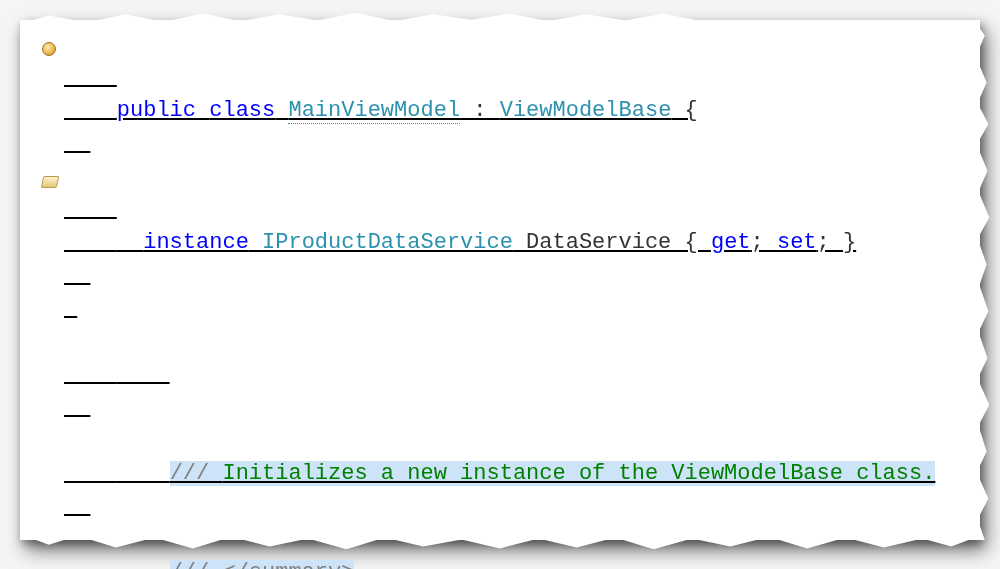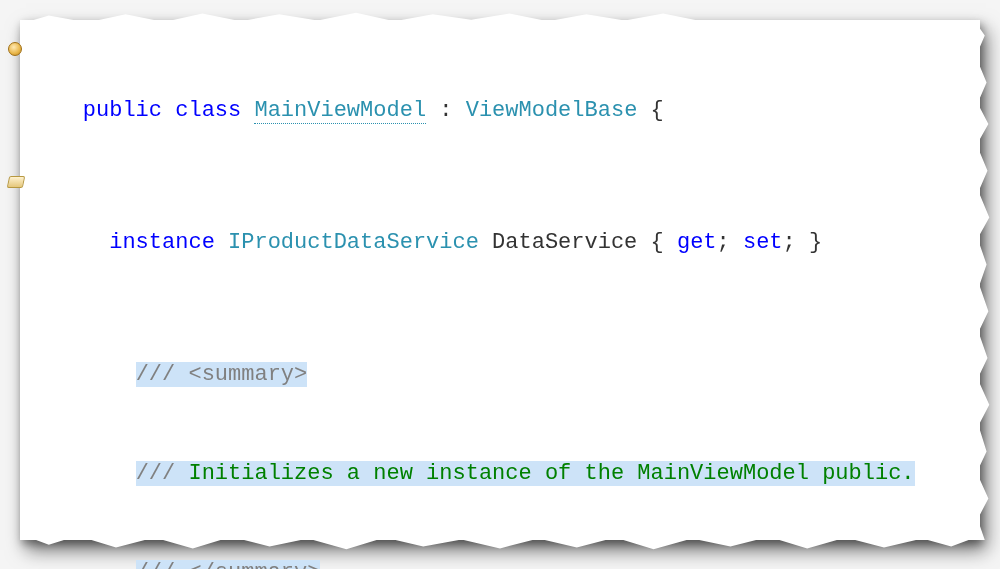--- a/index.html
+++ b/index.html
@@ -10,23 +10,24 @@
       padding: 20px;
       width: 1000px;
       height: 569px;
       overflow: hidden;
     }
     .code-editor {
       background: #ffffff;
       width: 960px;
       height: 520px;
       position: relative;
-      padding: 8px 4px 8px 10px;
+      padding: 8px 4px 8px 44px;
       box-shadow: 6px 10px 18px rgba(0,0,0,0.55), 2px 4px 8px rgba(0,0,0,0.35);
       line-height: 1.5;
+      text-decoration: underline;
     }
     .code-line {
       white-space: pre;
       position: relative;
     }
     .gutter-icon {
       position: absolute;
       left: -22px;
       width: 18px;
       height: 18px;
@@ -91,25 +92,25 @@
   </div>
 
   <div class="code-line">
     <span class="gutter-icon"><span class="icon-property"></span></span>
     <span>  </span><span class="kw">instance</span><span> </span><span class="type">IProductDataService</span><span class="txt"> DataService { </span><span class="kw">get</span><span class="txt">; </span><span class="kw">set</span><span class="txt">; }</span>
   </div>
 
   <div class="code-line"><span></span>&nbsp;</div>
 
   <div class="code-line">
-    <span>    </span><span class="highlight"><span class="xmlcomment">/// </span><span class="xmltag">&lt;summary&gt;</span></span>
+    <span>    </span>
   </div>
 
   <div class="code-line">
-    <span>    </span><span class="highlight"><span class="xmlcomment">/// </span><span style="color:#008000">Initializes a new instance of the MainViewModel public.</span></span>
+    <span>    </span><span class="highlight"><span class="xmlcomment">/// </span><span style="color:#008000">Initializes a new instance of the ViewModelBase class.</span></span>
   </div>
 
   <div class="code-line">
     <span>    </span><span class="highlight"><span class="xmlcomment">/// </span><span class="xmltag">&lt;/summary&gt;</span></span>
   </div>
 
   <div class="torn-bottom"></div>
   <div class="torn-right"></div>
 </div>
 

